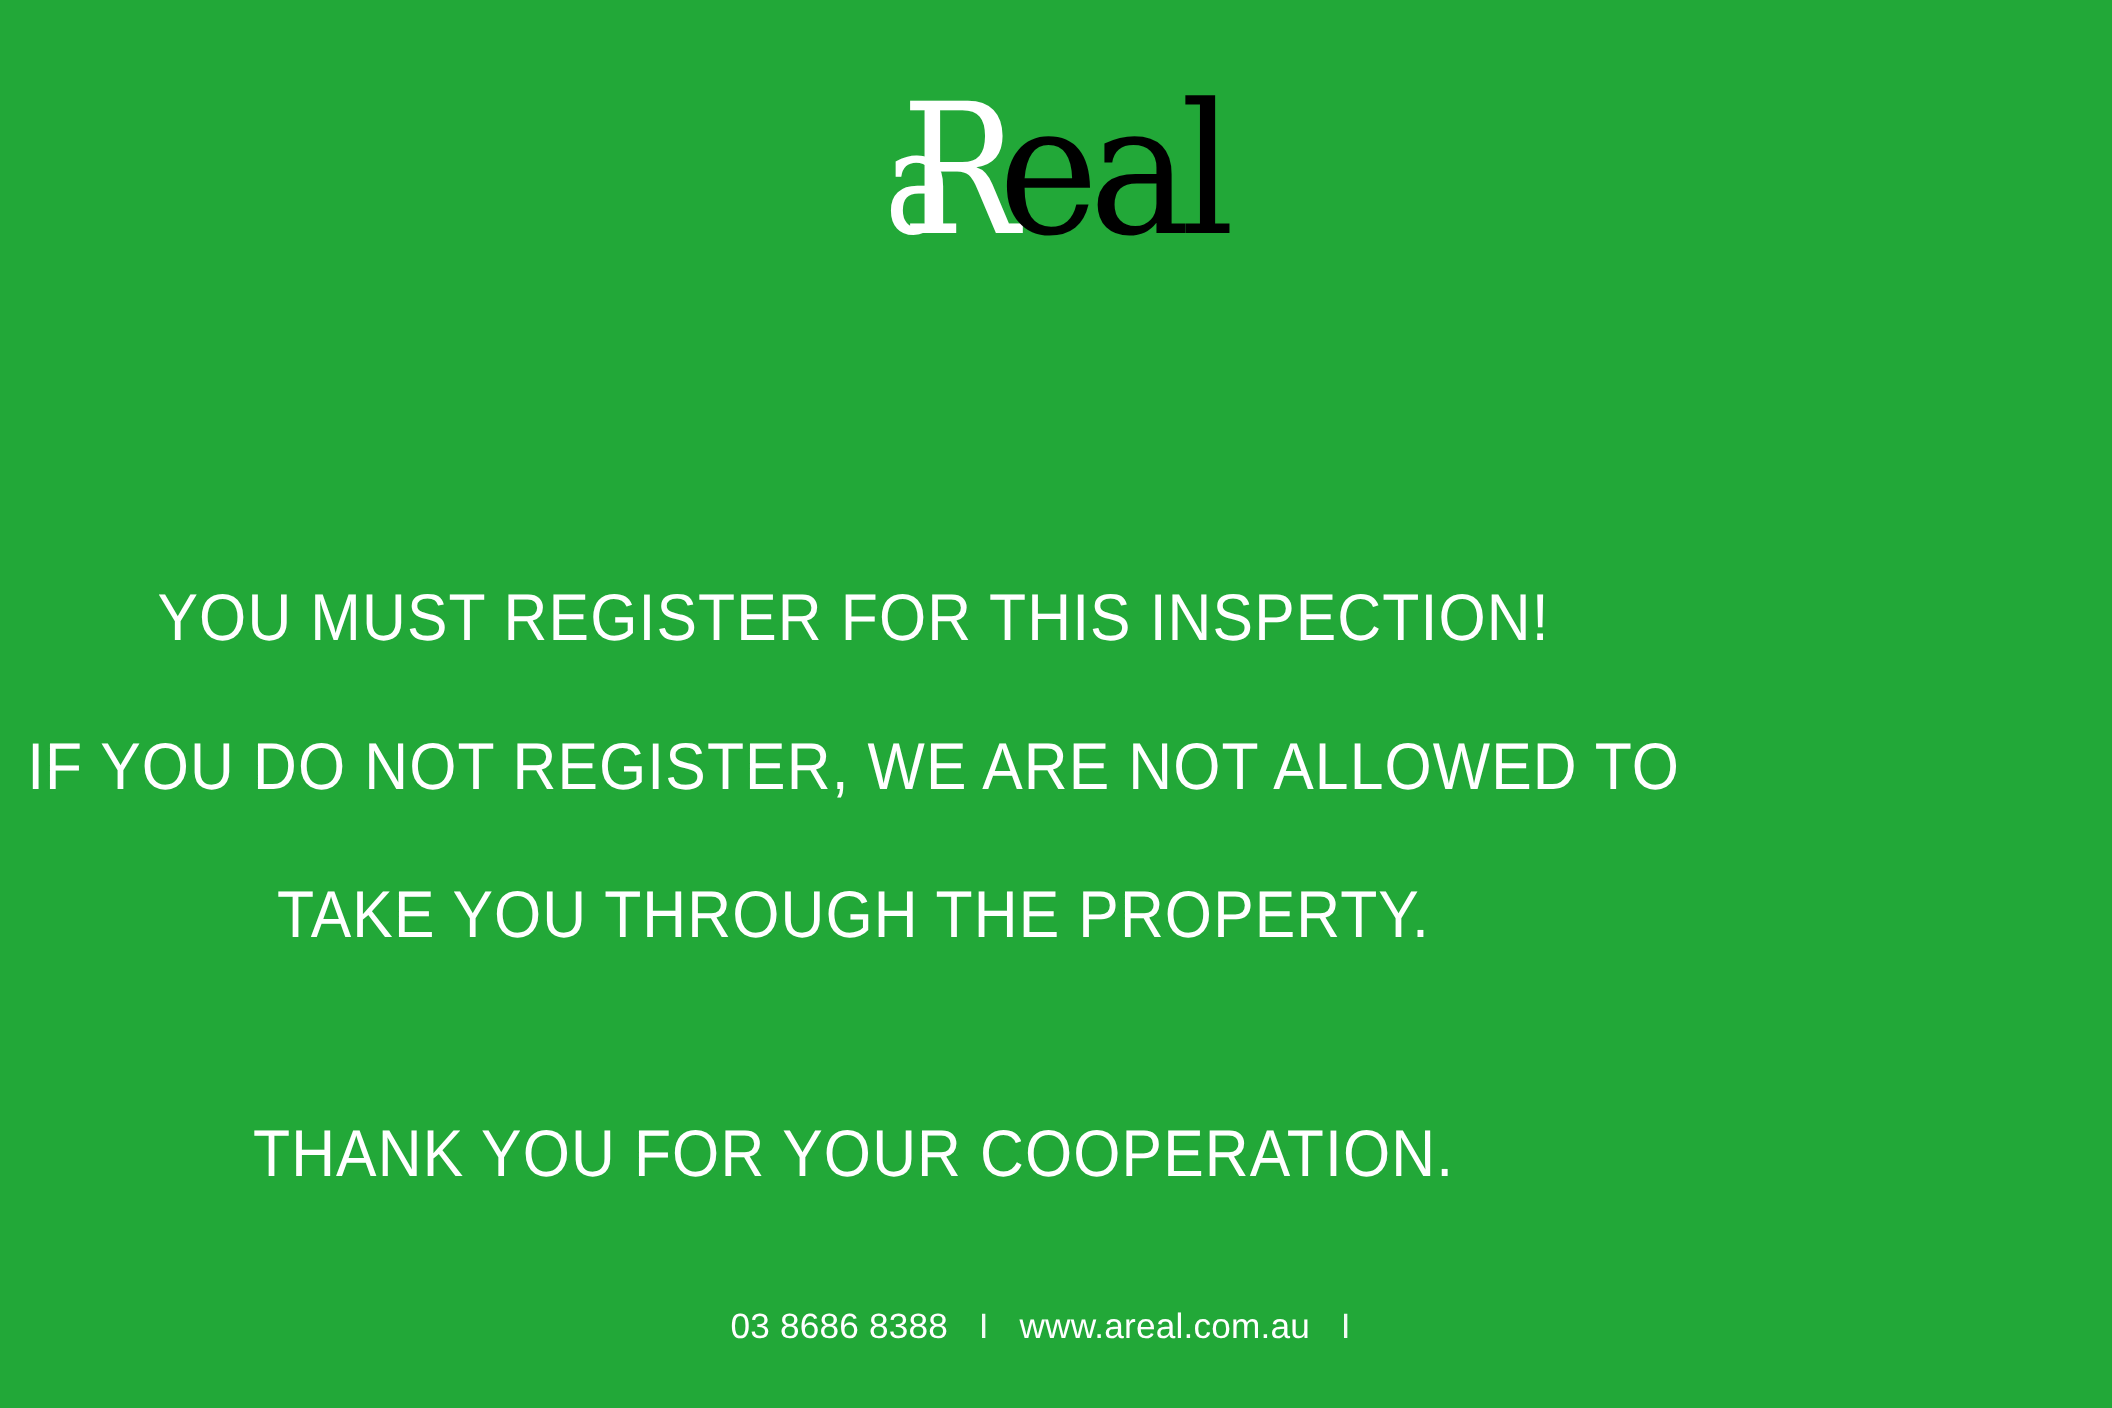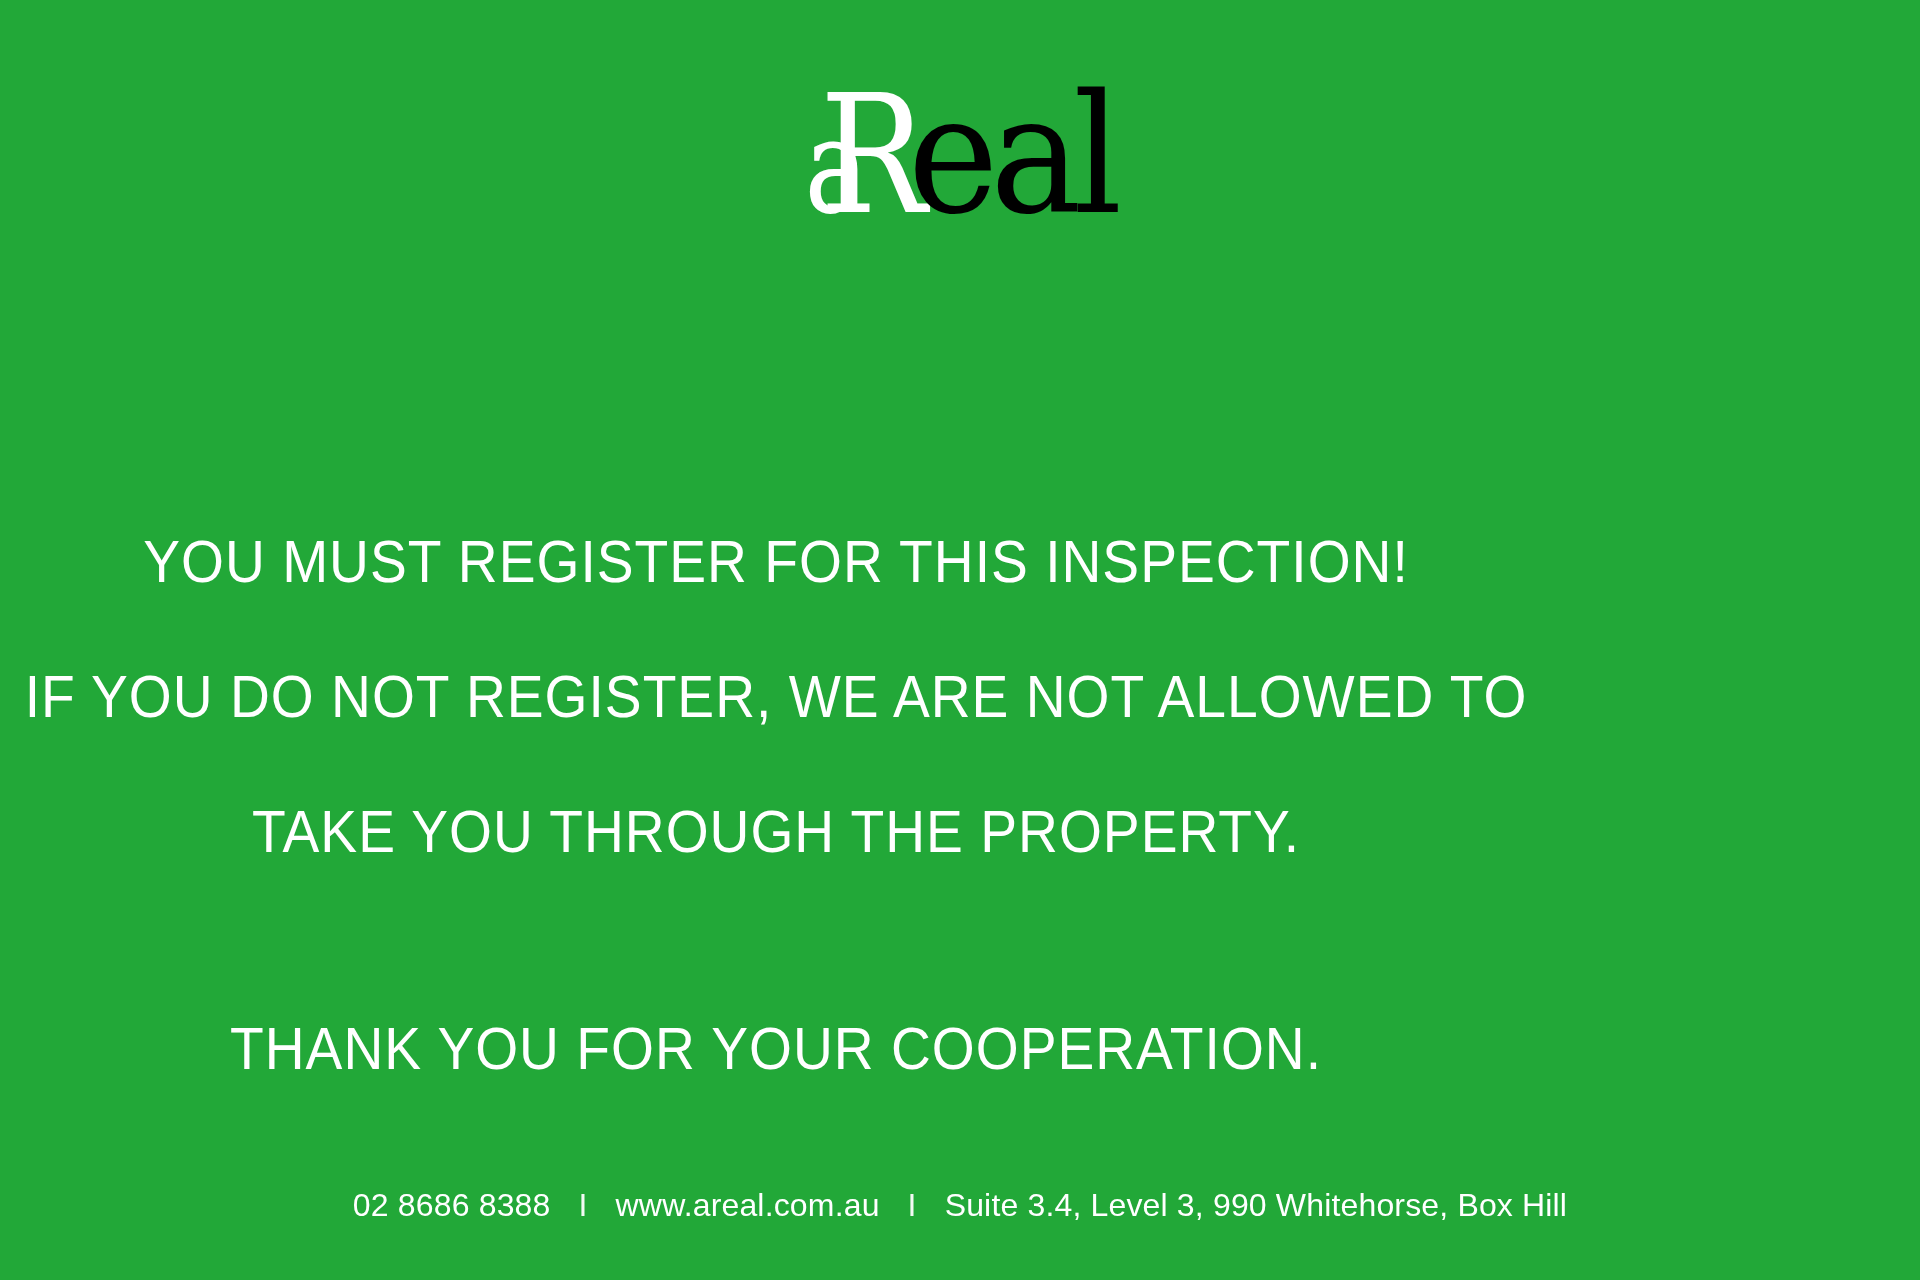--- a/index.html
+++ b/index.html
@@ -163,20 +163,19 @@
 
   <div id="body-copy">
     <div class="body-line">YOU MUST REGISTER FOR THIS INSPECTION!</div>
     <div class="body-line">IF YOU DO NOT REGISTER, WE ARE NOT ALLOWED TO</div>
     <div class="body-line">TAKE YOU THROUGH THE PROPERTY.</div>
     <div class="body-line spacer blank"></div>
     <div class="body-line">THANK YOU FOR YOUR COOPERATION.</div>
   </div>
 
   <div id="footer">
-    <span class="footer-item">02 8686 8388</span>
+    <span class="footer-item">03 8686 8388</span>
     <span class="footer-sep">I</span>
     <span class="footer-item">www.areal.com.au</span>
     <span class="footer-sep">I</span>
-    <span class="footer-item">Suite 3.4, Level 3, 990 Whitehorse, Box Hill</span>
   </div>
 
 </div>
 
 </body></html>

